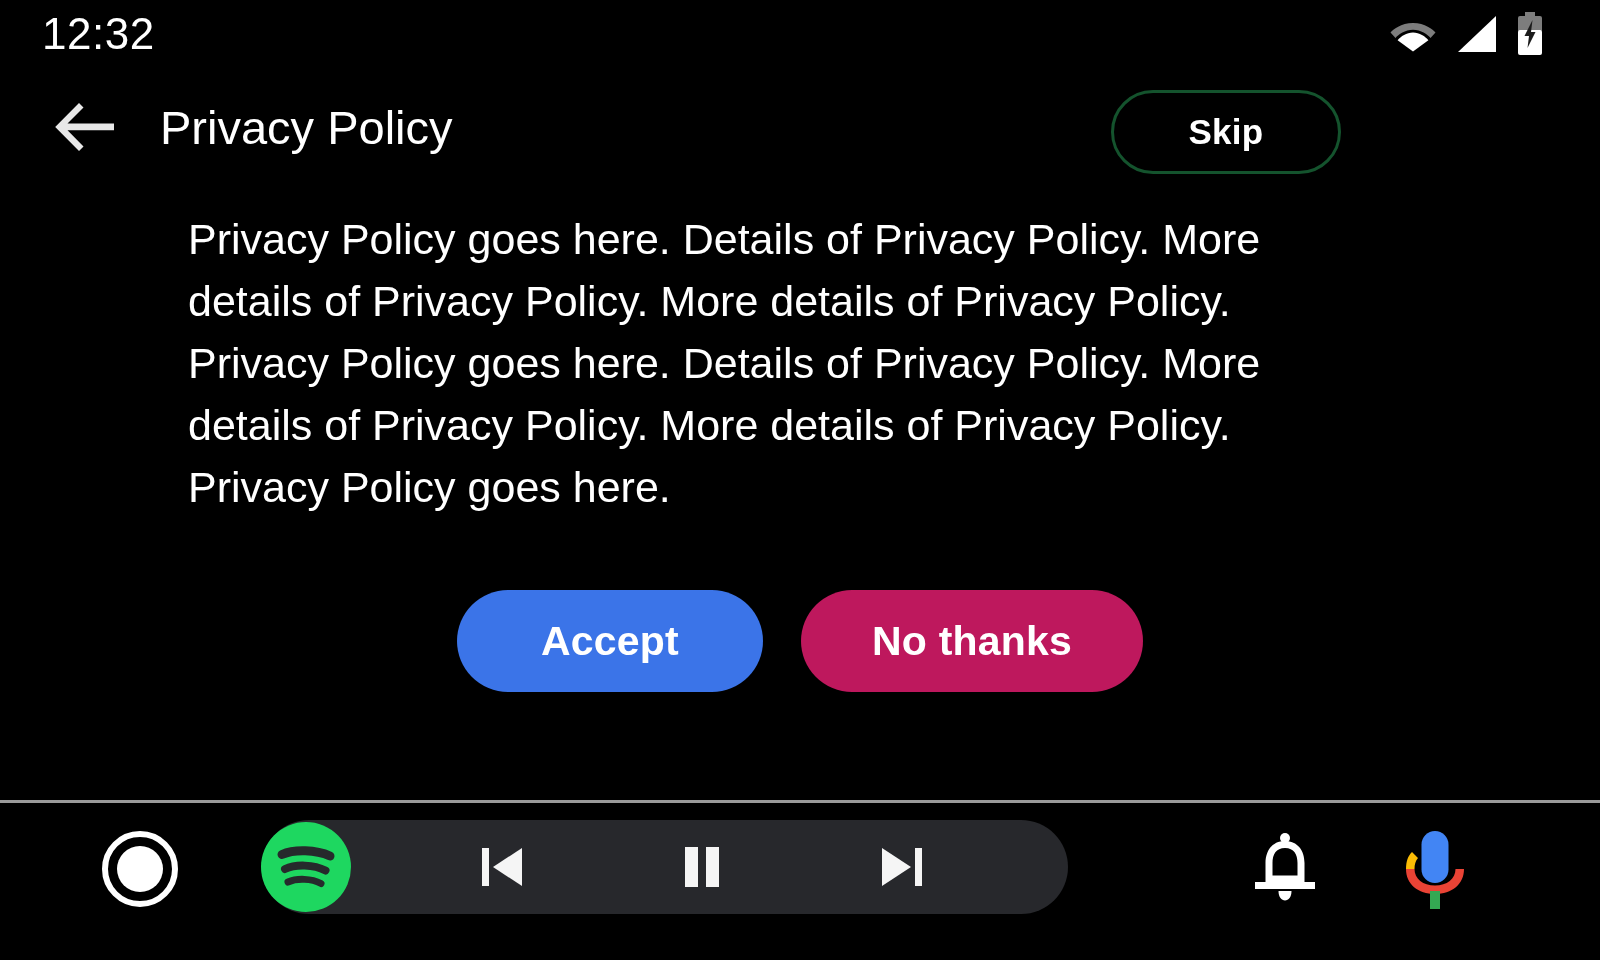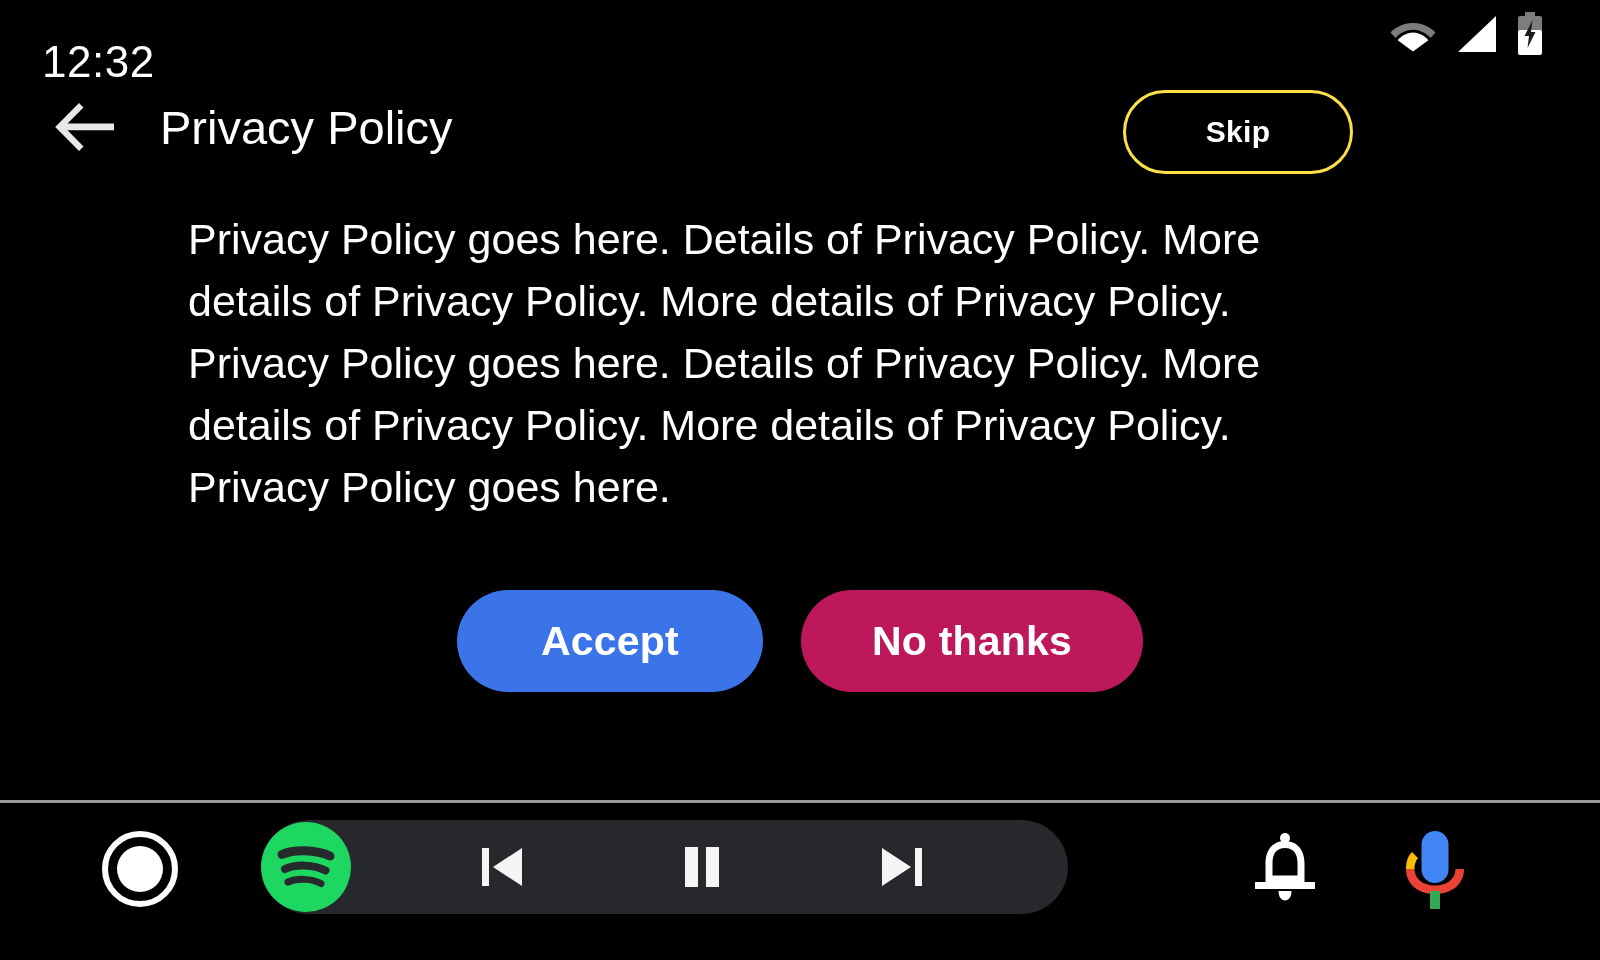--- a/index.html
+++ b/index.html
@@ -32,41 +32,39 @@
   }
   #status-clock {
     position: absolute;
     left: 42px;
     top: 6px;
     font-size: 44px;
     line-height: 56px;
     font-weight: 400;
     color: #ffffff;
     letter-spacing: 0.5px;
-    margin-top: 28px;
   }
   #status-icons {
     position: absolute;
     right: 56px;
     top: 12px;
     display: flex;
     align-items: center;
     gap: 18px;
     height: 44px;
   }
   .status-ico { display: block; }
 
   
   #app-bar {
     position: absolute;
     left: 0;
     top: 66px;
     width: 1397px;
     height: 126px;
-    padding-left: 12px;
   }
   #back-button {
     position: absolute;
     left: 48px;
     top: 24px;
     width: 74px;
     height: 74px;
     display: flex;
     align-items: center;
     justify-content: center;
@@ -82,26 +80,26 @@
     color: #ffffff;
     white-space: nowrap;
   }
   #skip-button {
     position: absolute;
     right: 56px;
     top: 24px;
     min-width: 230px;
     height: 84px;
     box-sizing: border-box;
-    border: 3px solid #fde047;
+    border: 3px solid #14532d;
     border-radius: 42px;
     background: transparent;
     color: #ffffff;
     font-family: "Liberation Sans", sans-serif;
-    font-size: 30px;
+    font-size: 35px;
     font-weight: 700;
     letter-spacing: 0.3px;
     cursor: pointer;
     padding: 0 38px;
     display: flex;
     align-items: center;
     justify-content: center;
   }
 
   

